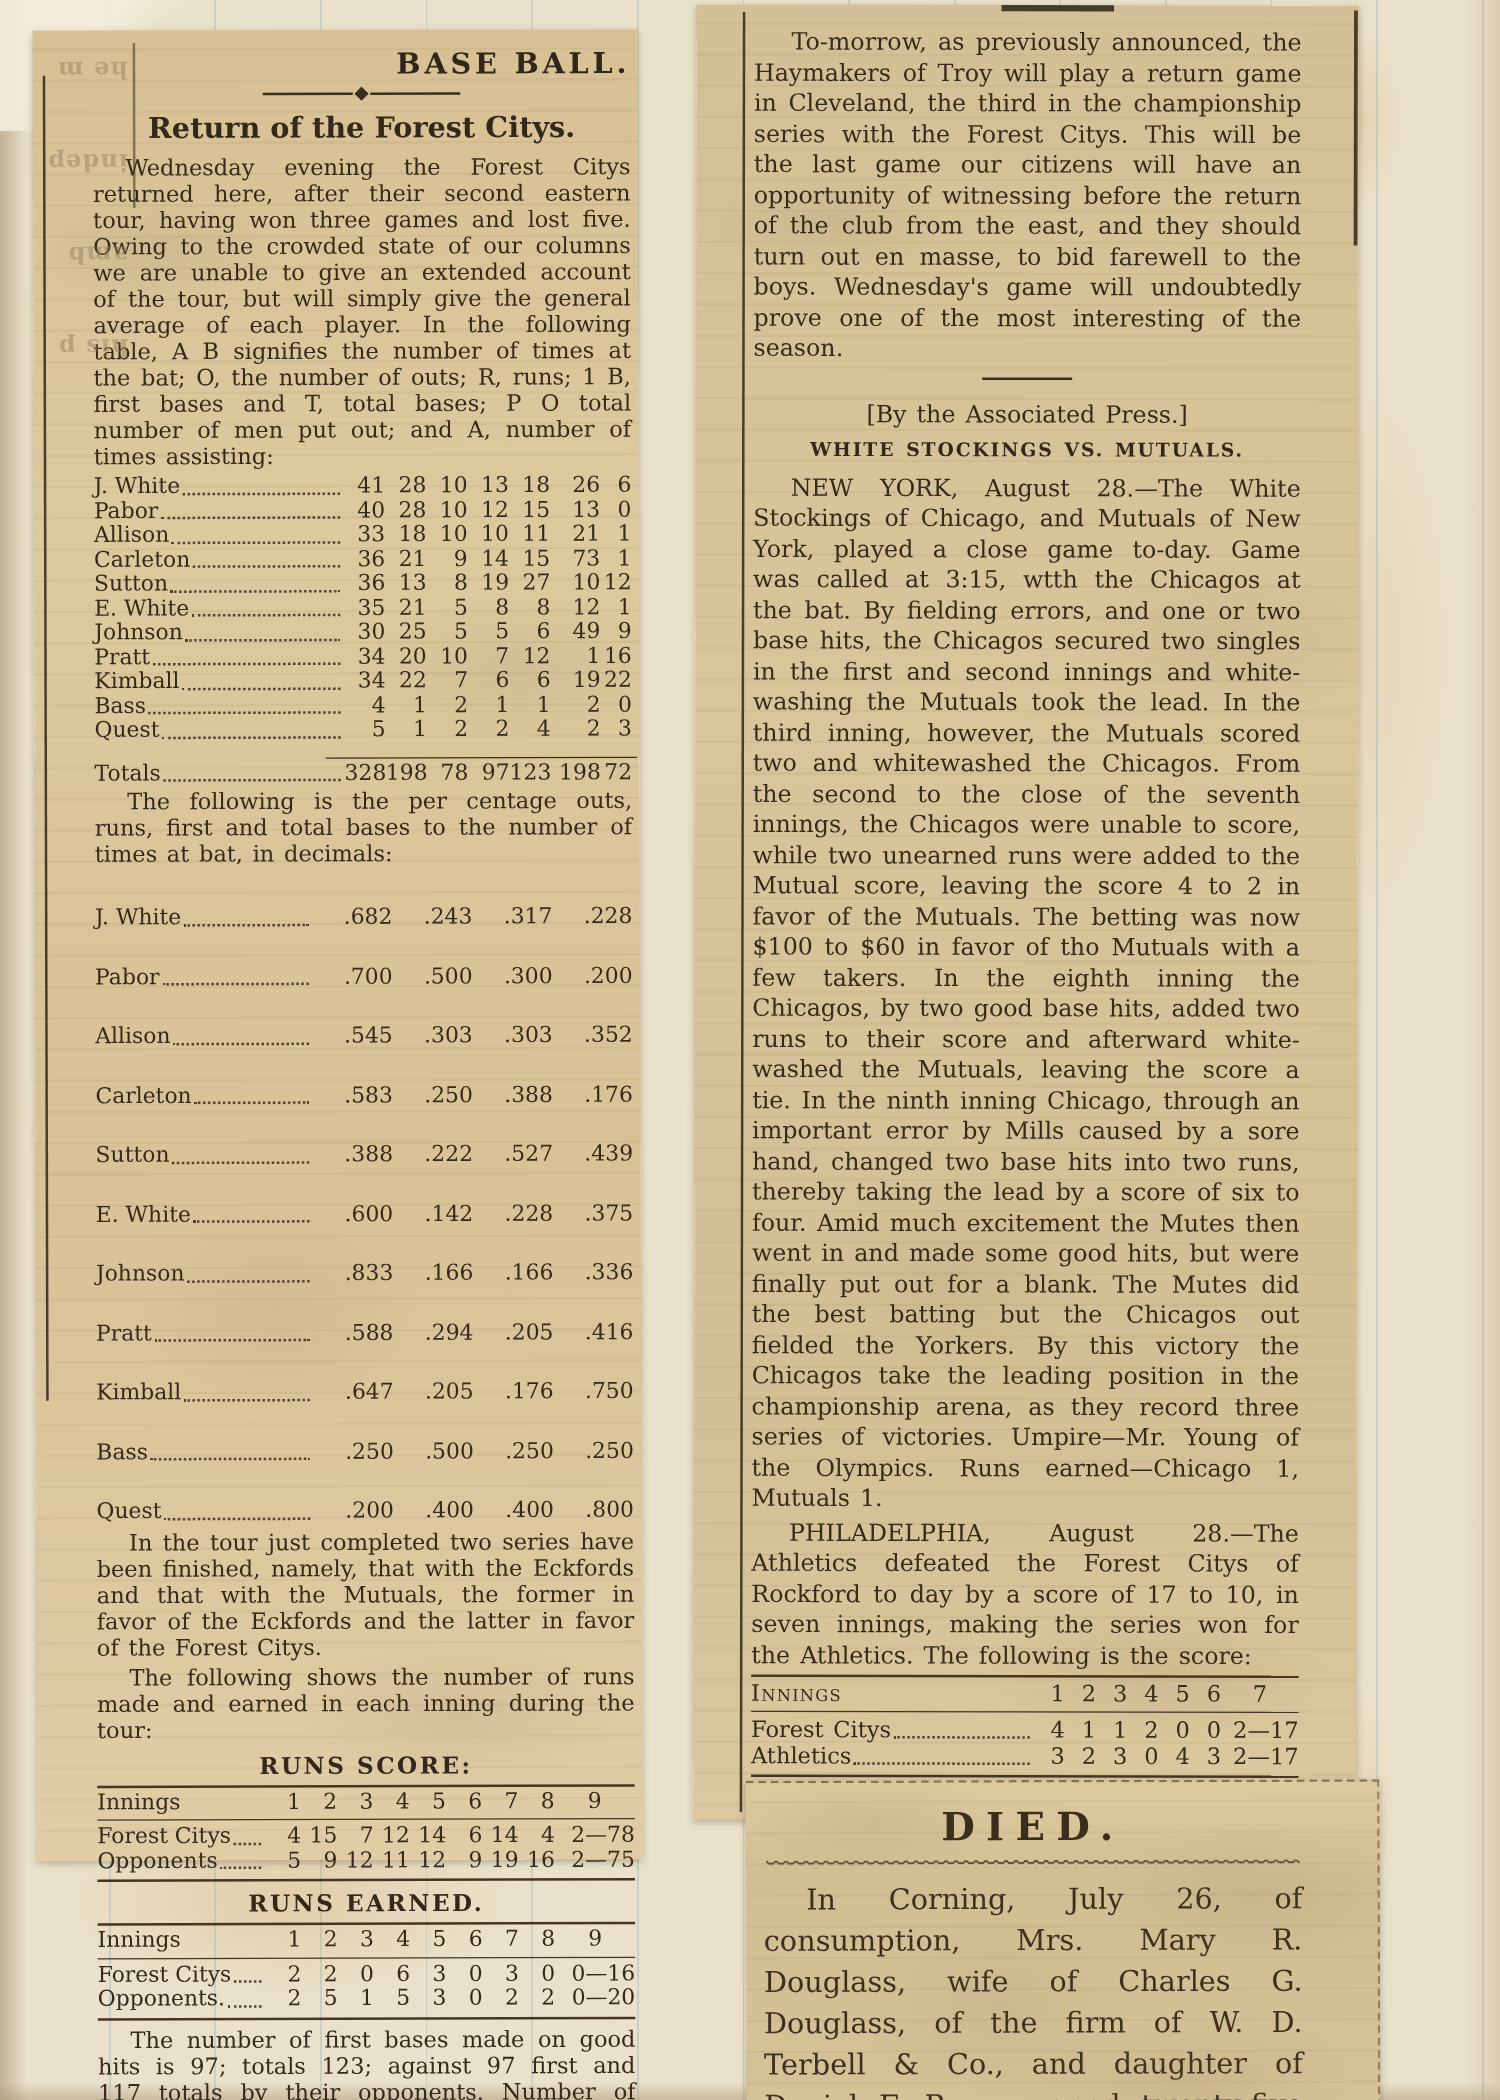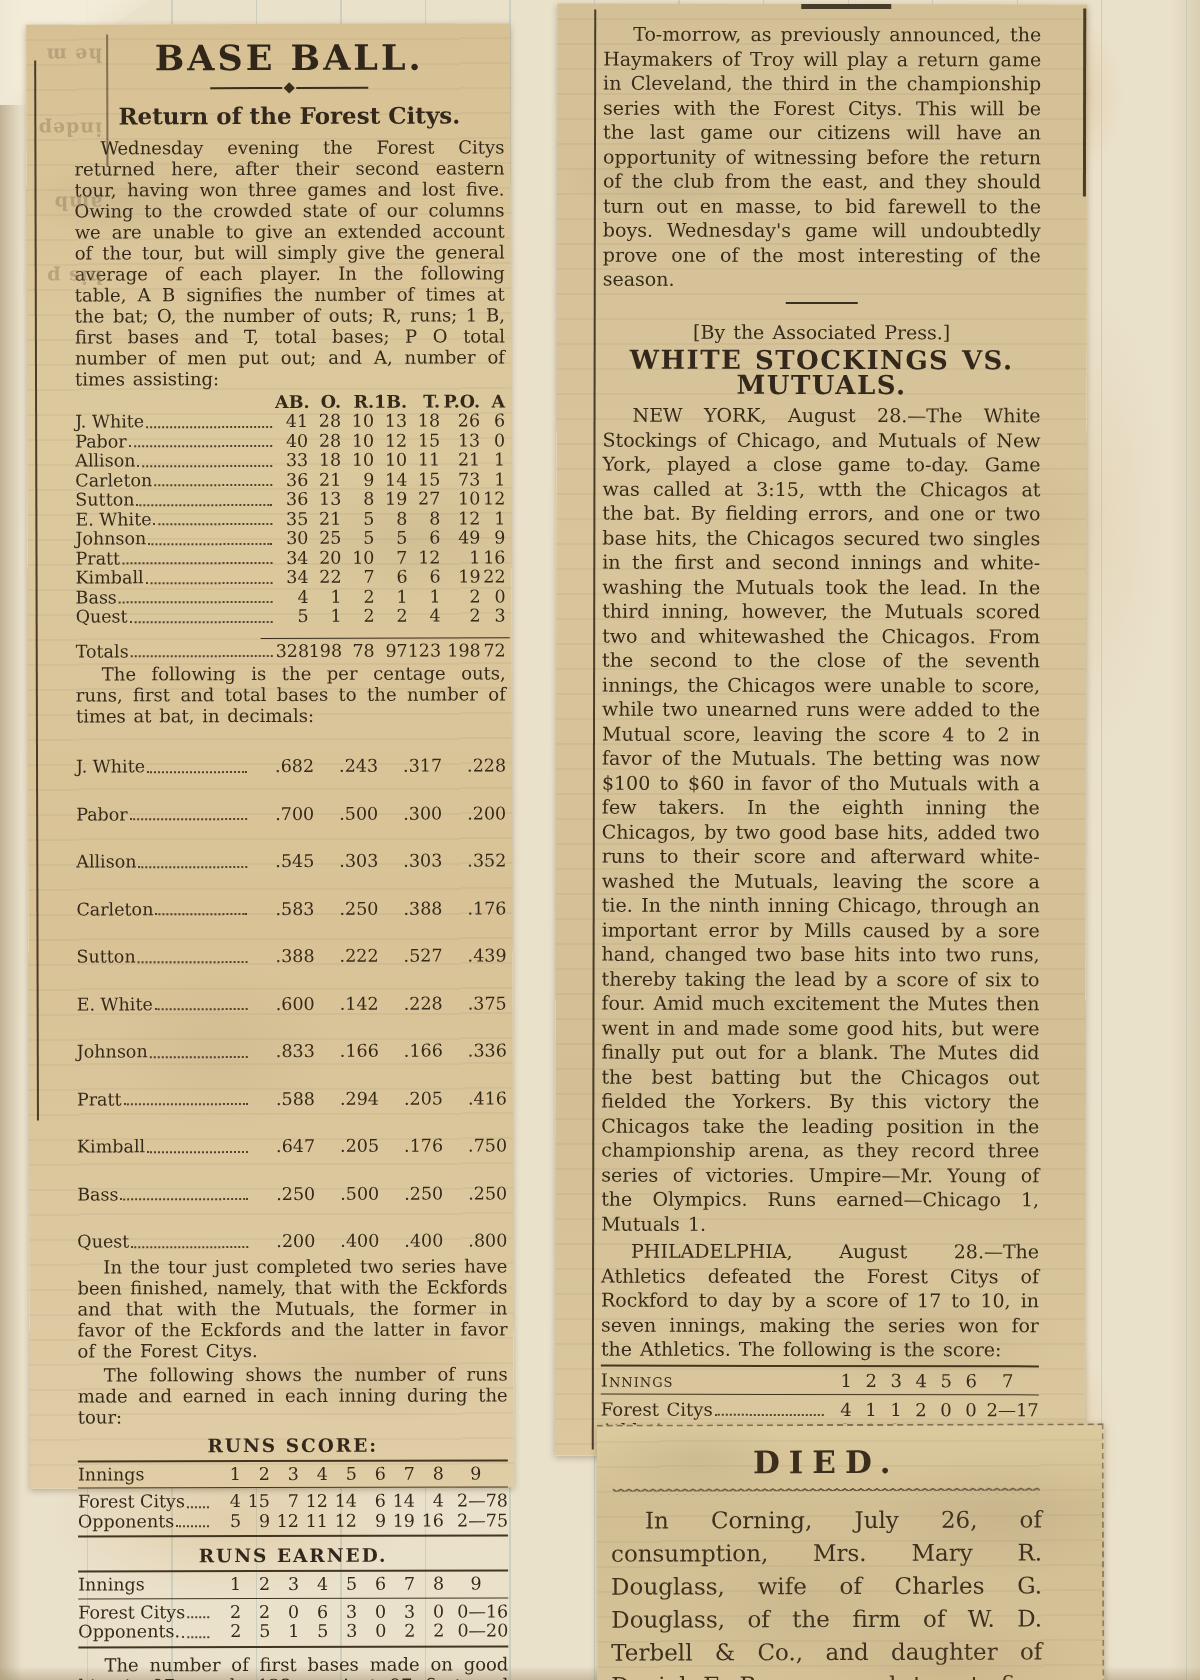--- a/index.html
+++ b/index.html
@@ -64,21 +64,21 @@
   .lrule-top{left:80px;top:10px;height:132px;width:1.5px;opacity:.6;}
   .rrule-main{left:37px;top:6px;height:1440px;}
   .rrule-edge{right:1px;top:4px;height:188px;width:3px;}
   .ghost-col{position:absolute;left:14px;top:20px;width:62px;z-index:1;}
   .ghost-frag{display:block;transform:rotate(180deg);color:#8d7c5d;opacity:.45;
     font-weight:bold;font-size:19px;margin-bottom:52px;letter-spacing:1px;}
   .top-bar{position:absolute;left:244px;top:0;width:90px;height:5px;background:#2e2416;opacity:.85;}
 
   
   .clip-inner{position:relative;padding:14px 6px 10px 48px;}
-  h1.headline{margin:2px 0 4px;text-align:center;font-size:35px;line-height:1.05;
+  h1.headline{margin:2px 0 4px;text-align:right;font-size:23px;line-height:1.05;
     font-weight:bold;letter-spacing:3px;color:#31261a;}
   .divider{display:flex;justify-content:center;align-items:center;margin:7px 0 10px;}
   .divider .dline{width:72px;height:2px;background:#3a2e1d;}
   .divider .ddiamond{width:8px;height:8px;background:#3a2e1d;transform:rotate(45deg);margin:0 3px;}
   h2.subhead{margin:0 0 8px;text-align:center;font-size:23px;font-weight:bold;color:#33281b;}
   p{margin:0 0 3px;}
   .just{text-align:justify;}
   .ind{text-indent:26px;}
   .lbody{font-size:18px;line-height:21px;word-spacing:2px;}
   
@@ -109,21 +109,21 @@
   .cols7 .val:last-child{width:62px;}
   .cols7 .head .val:last-child{text-align:center;}
   .cols7 .head .rname{font-variant:small-caps;letter-spacing:1px;}
 
   
   .clip-inner2{position:relative;padding:18px 46px 8px 46px;font-size:19px;line-height:24.5px;
     word-spacing:2px;color:#362a19;}
   .clip-inner2 .ind{text-indent:30px;}
   .sdivider{width:72px;height:2px;background:#3a2e1d;margin:10px auto 8px;}
   .byline{text-align:center;font-size:19px;margin:16px 0 4px;}
-  h3.gamehead{margin:3px 0 6px;text-align:center;font-size:26px;font-weight:bold;
+  h3.gamehead{margin:3px 0 6px;text-align:center;font-size:15px;font-weight:bold;
     letter-spacing:1.5px;color:#33281b;}
   .cols7{font-size:18px;}
   .cols7 .srow{font-size:18px;line-height:21px;}
 
   
   .died-inner{padding:12px 60px 10px 14px;}
   h2.died-title{margin:6px 0 8px;text-align:center;font-size:31px;font-weight:bold;
     letter-spacing:9px;color:#3a2d1b;}
   .wavy{height:6px;margin:0 2px 10px;
     background:radial-gradient(circle at 4px -1.5px,transparent 3.2px,rgba(70,55,35,.8) 3.4px,rgba(70,55,35,.8) 4.6px,transparent 5px);
@@ -151,31 +151,20 @@
     <div class="clip-inner">
       <h1 class="headline">BASE BALL.</h1>
       <div class="divider">
         <span class="dline"></span>
         <span class="ddiamond"></span>
         <span class="dline"></span>
       </div>
       <h2 class="subhead">Return of the Forest Citys.</h2>
       <p class="lbody just ind">Wednesday evening the Forest Citys returned here, after their second eastern tour, having won three games and lost five. Owing to the crowded state of our columns we are unable to give an extended account of the tour, but will simply give the general average of each player. In the following table, A B signifies the number of times at the bat; O, the number of outs; R, runs; 1 B, first bases and T, total bases; P O total number of men put out; and A, number of times assisting:</p>
       <div class="stats">
-          <div class="srow head">
-            <span class="rname"></span>
-            <span class="leader" style="border-bottom: none;"></span>
-            <span class="val">AB.</span>
-            <span class="val">O.</span>
-            <span class="val">R.</span>
-            <span class="val">1B.</span>
-            <span class="val">T.</span>
-            <span class="val">P.O.</span>
-            <span class="val">A</span>
-          </div>
           <div class="srow">
             <span class="rname">J. White</span>
             <span class="leader"></span>
             <span class="val">41</span>
             <span class="val">28</span>
             <span class="val">10</span>
             <span class="val">13</span>
             <span class="val">18</span>
             <span class="val">26</span>
             <span class="val">6</span>

